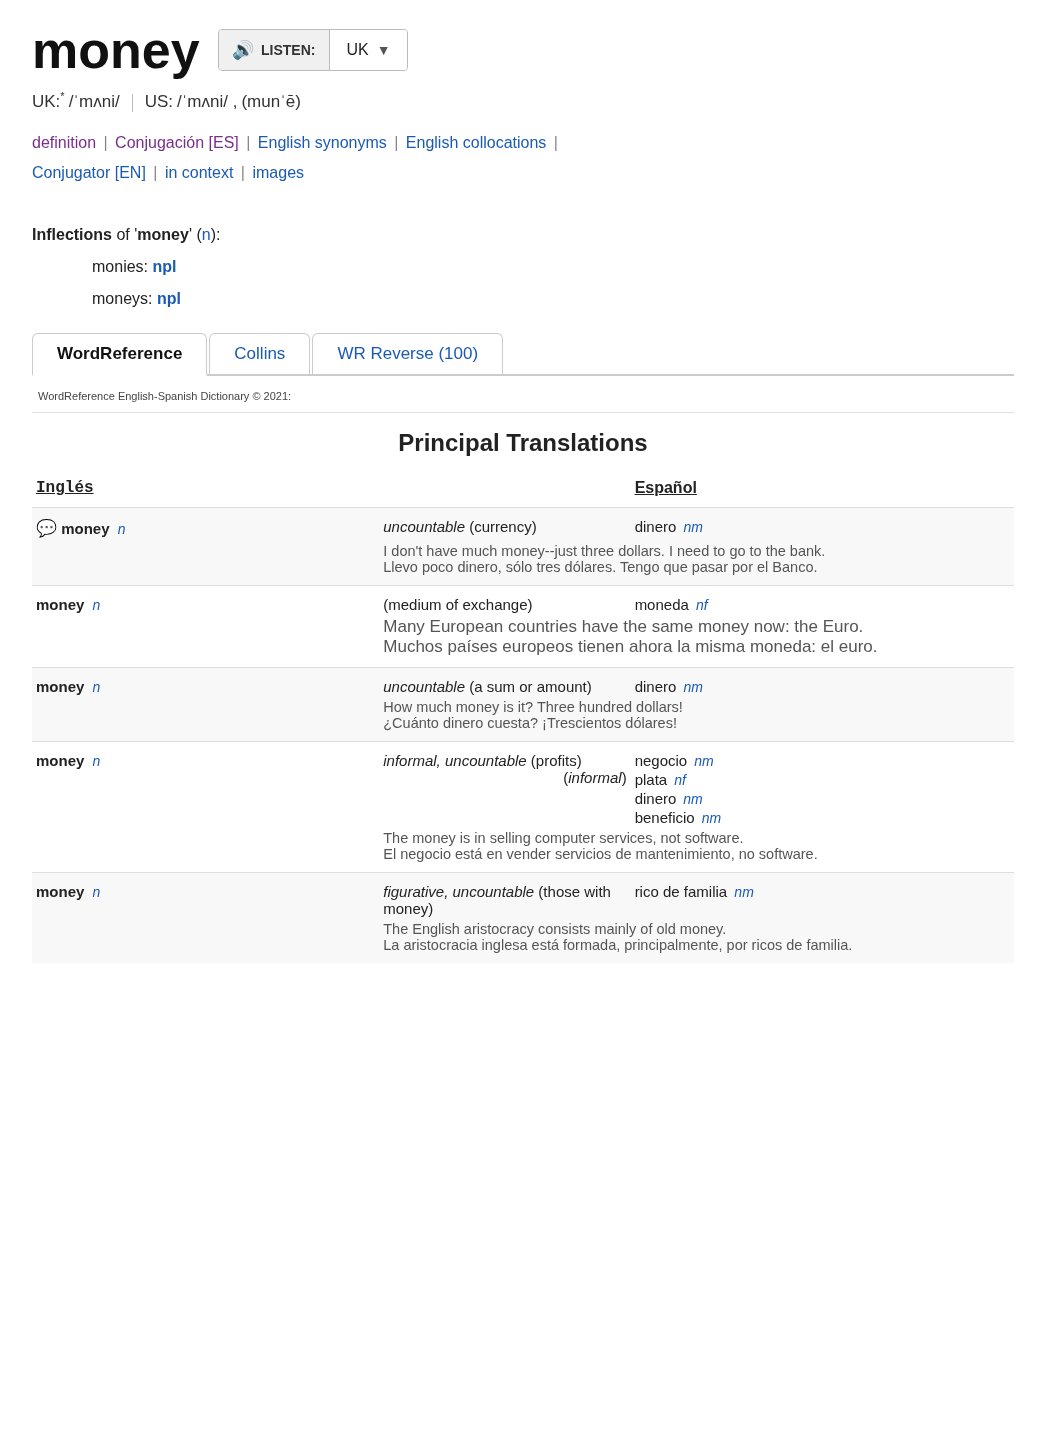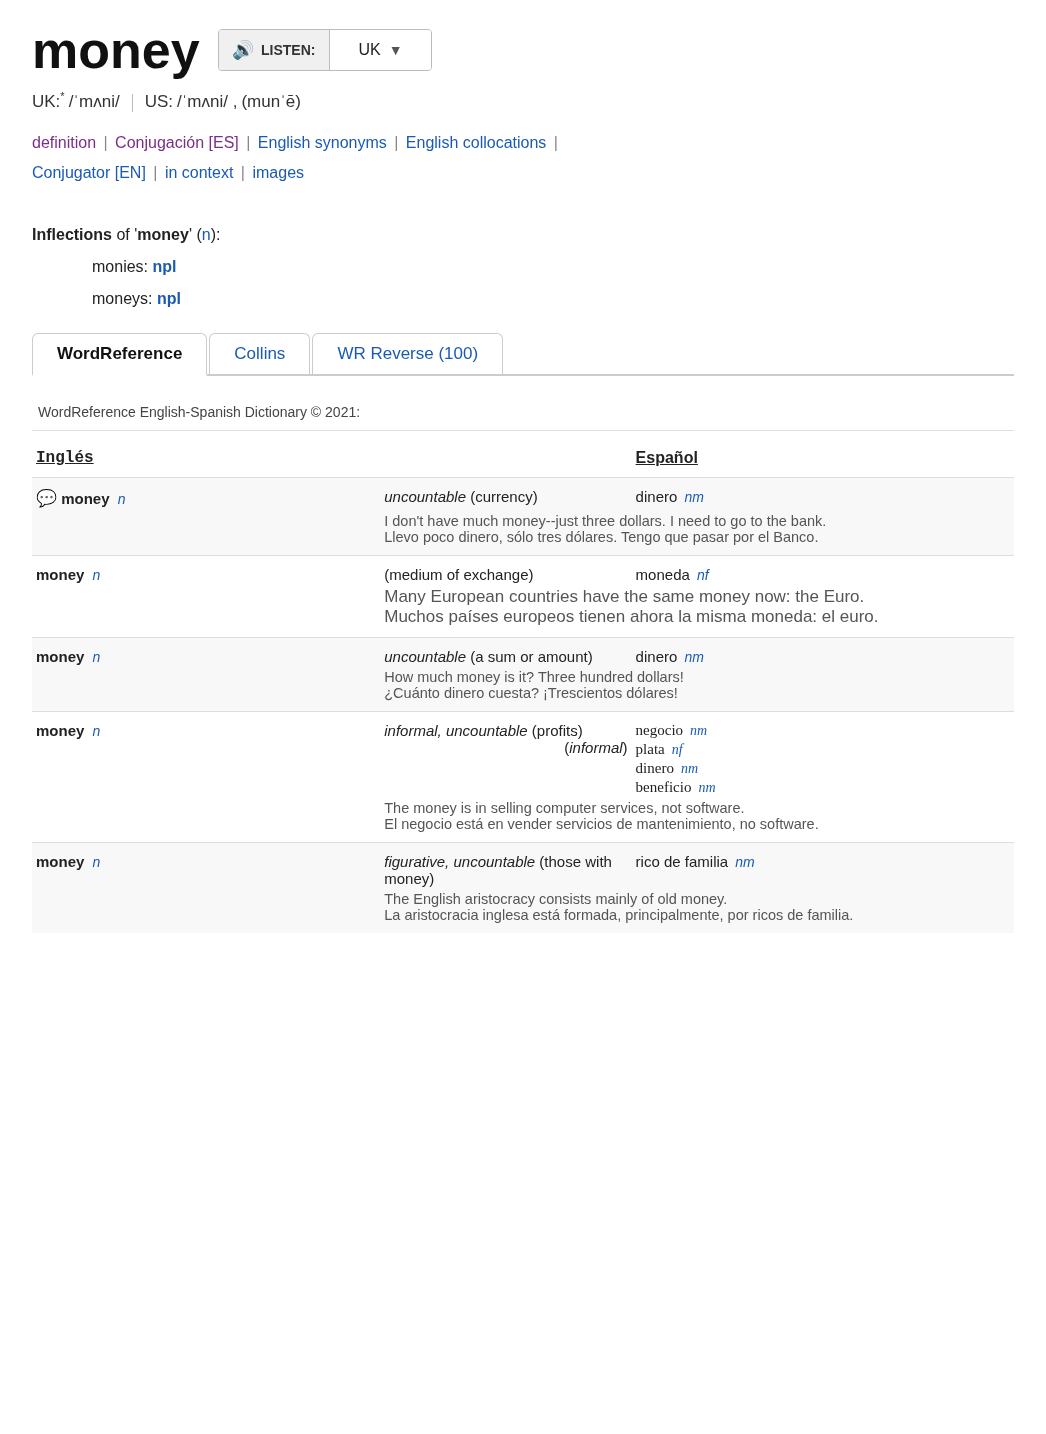--- a/index.html
+++ b/index.html
@@ -44,21 +44,21 @@
       font-size: 14px;
       color: #333;
       font-weight: bold;
       height: 100%;
     }
     .speaker-icon { font-size: 18px; }
     .lang-select {
       display: flex;
       align-items: center;
       gap: 8px;
-      padding: 0 28px;
+      padding: 0 16px;
       font-size: 16px;
       background: #fff;
       cursor: pointer;
       height: 100%;
     }
     .dropdown-arrow { font-size: 14px; color: #555; }
 
     
     .pronunciation {
       font-size: 17px;
@@ -96,21 +96,21 @@
     .infl-label { font-weight: bold; }
     .infl-row { padding-left: 60px; }
     .npl-link { color: #1a5ab5; text-decoration: none; font-weight: bold; }
     .n-link { color: #1a5ab5; text-decoration: none; }
 
     
     .tabs {
       display: flex;
       gap: 0;
       border-bottom: 2px solid #ccc;
-      margin-bottom: 16px;
+      margin-bottom: 2px;
     }
     .tab {
       padding: 10px 24px;
       font-size: 17px;
       cursor: pointer;
       border: 1px solid #ccc;
       border-bottom: none;
       background: #fff;
       color: #1a5ab5;
       border-radius: 6px 6px 0 0;
@@ -122,21 +122,21 @@
       color: #111;
       background: #fff;
       border-bottom: 2px solid #fff;
       margin-bottom: -2px;
       z-index: 1;
       position: relative;
     }
 
     
     .copyright {
-      font-size: 14px;
+      font-size: 11px;
       color: #444;
       padding: 12px 0 10px 6px;
       border-bottom: 1px solid #e0e0e0;
       margin-bottom: 12px;
     }
 
     
     .section-title {
       text-align: center;
       font-size: 24px;
@@ -167,21 +167,21 @@
     .trans-table tr.example-row td {
       padding: 2px 4px 10px 4px;
       vertical-align: top;
       color: #555;
       font-size: 14.5px;
     }
     .entry-n { color: #1a5ab5; font-size: 14px; margin-left: 4px; }
     .entry-trans-nm { color: #1a5ab5; font-style: italic; font-size: 14px; margin-left: 3px; }
 
     .trans-multiple { display: flex; flex-direction: column; gap: 2px; }
-    .trans-row-item { display: flex; align-items: baseline; gap: 4px; font-family: Liberation Serif, serif; }
+    .trans-row-item { display: flex; align-items: baseline; gap: 4px; }
   </style>
 </head>
 <body>
 
 <div class="container">
 
   <div class="header-row">
     <span class="word-title">money</span>
     <div class="listen-widget">
       <div class="listen-btn">
@@ -232,20 +232,21 @@
   </div>
 
   <div class="tabs">
     <a href="#" class="tab active">WordReference</a>
     <a href="#" class="tab">Collins</a>
     <a href="#" class="tab">WR Reverse (100)</a>
   </div>
 
   <div class="copyright">WordReference English-Spanish Dictionary © 2021:</div>
 
+  <div class="section-title">Principal Translations</div>
 
   <table class="trans-table">
     <thead>
       <tr>
         <td class="col-header col-en">Inglés</td>
         <td class="col-header"></td>
         <td class="col-header col-es">Español</td>
       </tr>
     </thead>
     <tbody id="entries-body">

